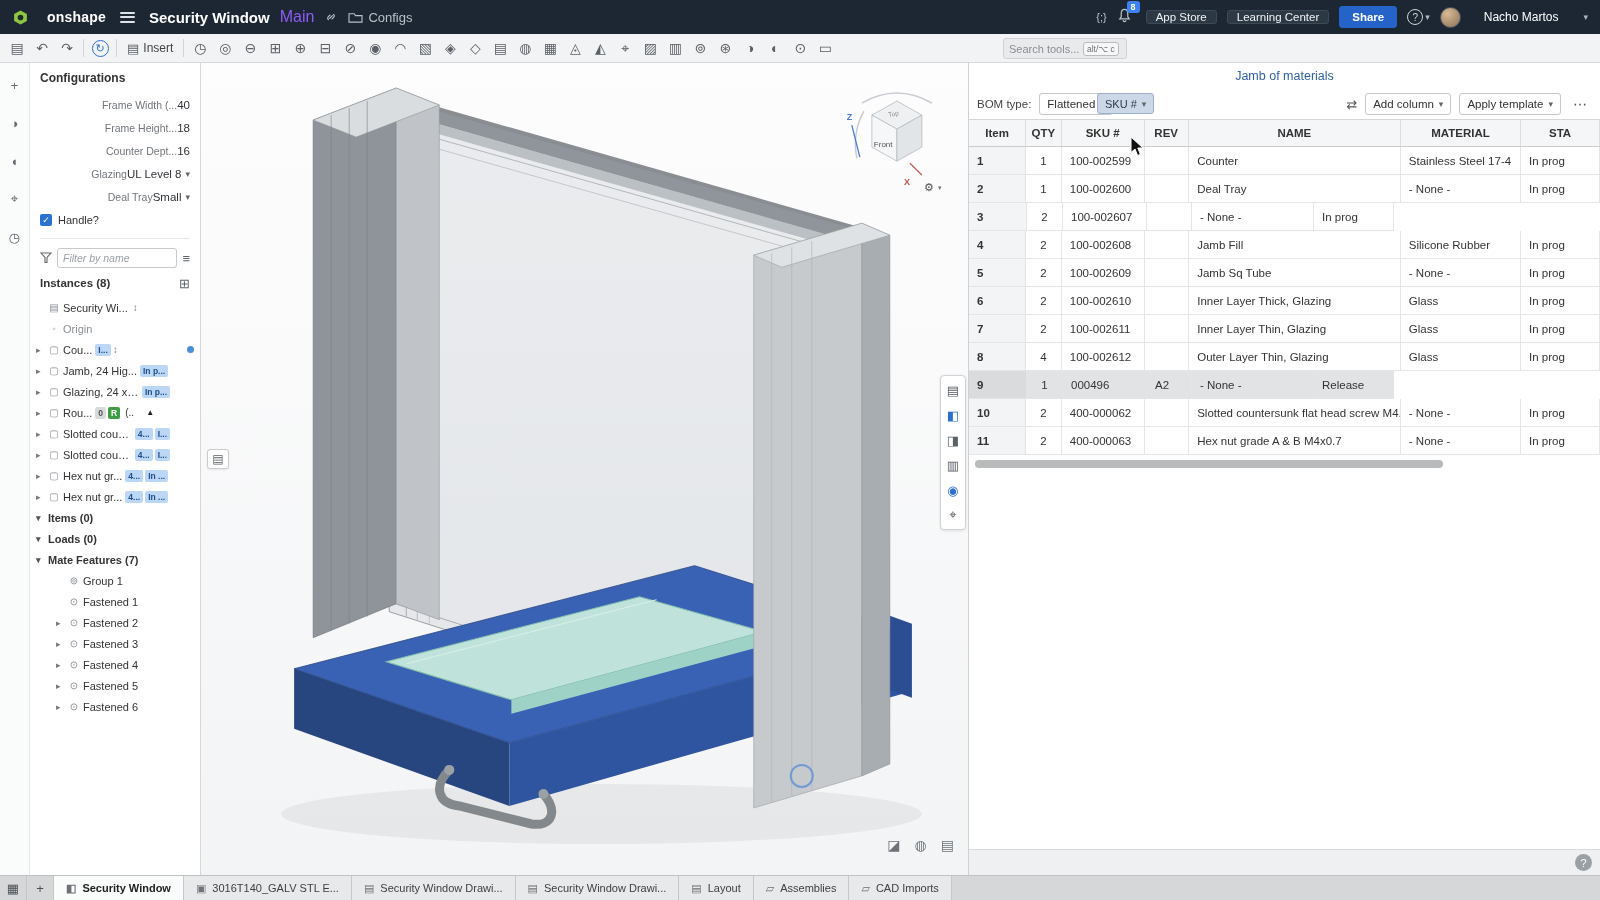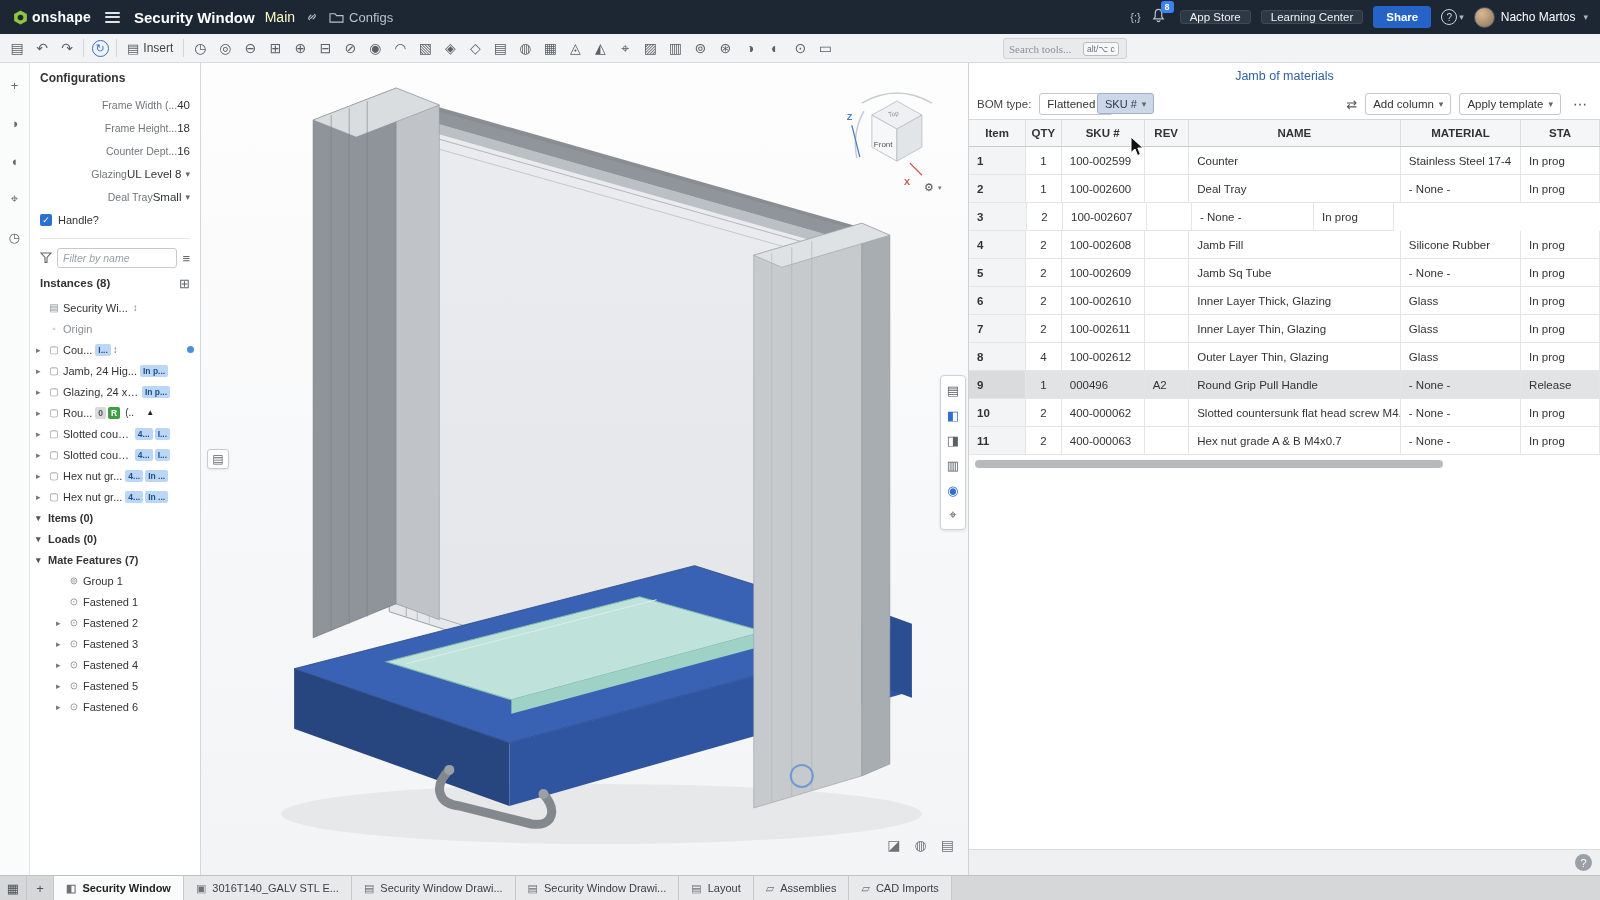--- a/index.html
+++ b/index.html
@@ -1,45 +1,45 @@
 <!DOCTYPE html>
 <html><head>
 <meta charset="utf-8">
 <style>
   *{margin:0;padding:0;box-sizing:border-box}
   body{font-family:"Liberation Sans",sans-serif;background:#666}
   .app{position:relative;width:1600px;height:900px;background:#fff;overflow:hidden;font-size:12px;color:#333}
 
   
   .topbar{position:absolute;top:0;left:0;right:0;height:34px;background:#1c2733;display:flex;align-items:center;padding:0 12px;gap:10px;color:#fff;z-index:30}
-  .logo{display:flex;align-items:center;gap:3px}
+  .logo{display:flex;align-items:center;gap:18px}
   .logo-text{font-weight:bold;font-size:14px;letter-spacing:.2px}
   .hamburger{width:15px;height:11px;display:flex;flex-direction:column;justify-content:space-between;margin:0 4px;cursor:pointer}
   .hamburger i{display:block;height:2px;background:#dfe3e7;border-radius:1px}
   .doc-title{font-weight:bold;font-size:15px;white-space:nowrap}
-  .branch{font-size:14px;color:#fef9c3}
+  .branch{font-size:16px;color:#8b5cf6}
   .top-ico{color:#b9c1c9;font-size:13px;display:flex;align-items:center}
   .top-right{margin-left:auto;display:flex;align-items:center;gap:10px}
   .bell-wrap{position:relative;margin-right:4px}
   .badge{position:absolute;top:-7px;right:-8px;background:#3b82f6;color:#fff;font-size:9px;font-weight:bold;border-radius:3px;padding:1px 4px}
   .top-btn{background:#2c3844;border:1px solid #3d4955;color:#f0f2f4;font-size:11.5px;border-radius:3px;padding:0 9px;white-space:nowrap;cursor:pointer}
   .share-btn{background:#2563c9;border:1px solid #2563c9;color:#fff;font-size:11.5px;border-radius:3px;padding:4px 12px;font-weight:bold;cursor:pointer}
   .help-circle{width:16px;height:16px;border:1.5px solid #cfd5db;border-radius:50%;display:flex;align-items:center;justify-content:center;font-size:10px;color:#cfd5db}
   .avatar{width:21px;height:21px;border-radius:50%;background:radial-gradient(circle at 35% 30%,#d9b894,#8a7258);border:1px solid #4a5560}
   .user-name{font-size:12px;white-space:nowrap}
   .caret{font-size:9px;color:#aeb6be;margin-left:2px}
 
   
   .toolbar{position:absolute;top:34px;left:0;right:0;height:29px;background:#f2f3f4;border-bottom:1px solid #d7d9db;display:flex;align-items:center;padding:0 5px;gap:1px;z-index:25}
   .tbtn{min-width:24px;height:23px;display:flex;align-items:center;justify-content:center;color:#5a6066;font-size:14px;border-radius:3px;cursor:pointer;padding:0 2px}
   .tdivider{width:1px;height:18px;background:#d2d4d6;margin:0 3px}
   .sync{color:#2f6fd0;border:1.5px solid #2f6fd0;border-radius:50%;width:17px;height:17px;font-size:11px;display:flex;align-items:center;justify-content:center}
   .insert-btn{display:flex;align-items:center;gap:4px;height:23px;padding:0 6px;border-radius:3px;color:#444;cursor:pointer;font-size:12px}
   .search-box{position:absolute;left:1003px;top:4px;width:124px;height:21px;background:#e9eaec;border:1px solid #d0d2d4;border-radius:3px;display:flex;align-items:center;padding:0 5px;gap:4px}
-  .search-box input{border:0;background:transparent;outline:0;width:70px;font-size:11px;color:#555;font-family:Liberation Serif, serif}
+  .search-box input{border:0;background:transparent;outline:0;width:70px;font-size:11px;color:#555;font-family:Liberation Sans, sans-serif}
   .search-box input::placeholder{color:#8a8f94}
   .kbd{font-size:8.5px;color:#6c7176;border:1px solid #b9bbbd;background:#f6f7f8;border-radius:3px;padding:1px 3px;white-space:nowrap}
 
   
   .main{position:absolute;top:63px;bottom:25px;left:0;right:0;display:flex}
   .left-rail{width:30px;border-right:1px solid #e3e5e7;background:#fafbfb;display:flex;flex-direction:column;align-items:center;padding-top:12px;gap:18px;color:#636a70;font-size:13px}
   .rail-ico{cursor:pointer;width:20px;height:20px;display:flex;align-items:center;justify-content:center}
 
   .left-panel{width:171px;border-right:1px solid #d5d7d9;background:#fff;padding:8px 0 0 0;overflow:hidden;font-size:11px}
   .lp-pad{padding:0 10px}
@@ -180,21 +180,21 @@
           </svg>
         <span class="badge">8</span>
       </span>
       <button class="top-btn">App Store</button>
       <button class="top-btn">Learning Center</button>
       <button class="share-btn">Share</button>
       <span style="display:flex;align-items:center">
         <span class="help-circle">?</span>
         <span class="caret">▾</span>
       </span>
-      <span style="display:flex;align-items:center;gap:6px">
+      <span style="display:flex;align-items:center;gap:23px">
         <span class="avatar"></span>
         <span class="user-name">Nacho Martos</span>
         <span class="caret">▾</span>
       </span>
     </div>
   </header>
 
   <div class="toolbar">
     <span class="tbtn">▤</span>
     <span class="tbtn">↶</span>
@@ -739,21 +739,20 @@
             <span class="td w-rev"></span>
             <span class="td w-name">Outer Layer Thin, Glazing</span>
             <span class="td w-mat">Glass</span>
             <span class="td w-sta">In prog</span>
           </div>
             <div class="brow selected">
             <span class="td w-item">9</span>
             <span class="td w-qty">1</span>
             <span class="td w-sku">000496</span>
             <span class="td w-rev">A2</span>
-            <span class="td w-name">Round Grip Pull Handle</span>
             <span class="td w-mat">- None -</span>
             <span class="td w-sta">Release</span>
           </div>
             <div class="brow">
             <span class="td w-item">10</span>
             <span class="td w-qty">2</span>
             <span class="td w-sku">400-000062</span>
             <span class="td w-rev"></span>
             <span class="td w-name">Slotted countersunk flat head screw M4...</span>
             <span class="td w-mat">- None -</span>

